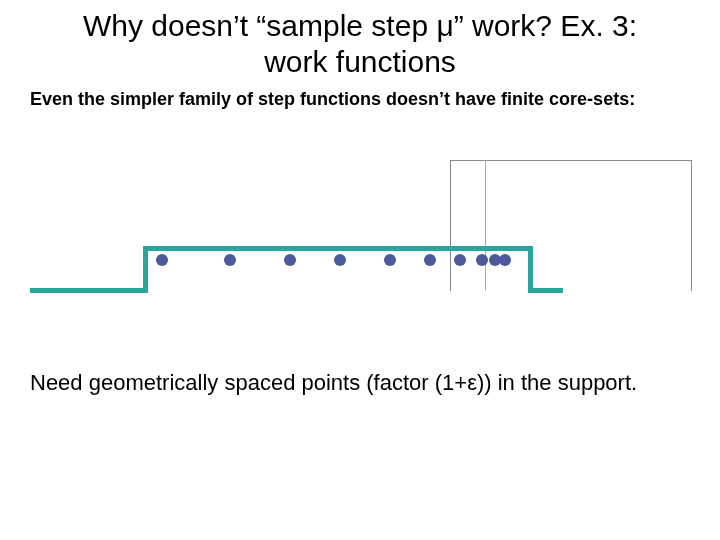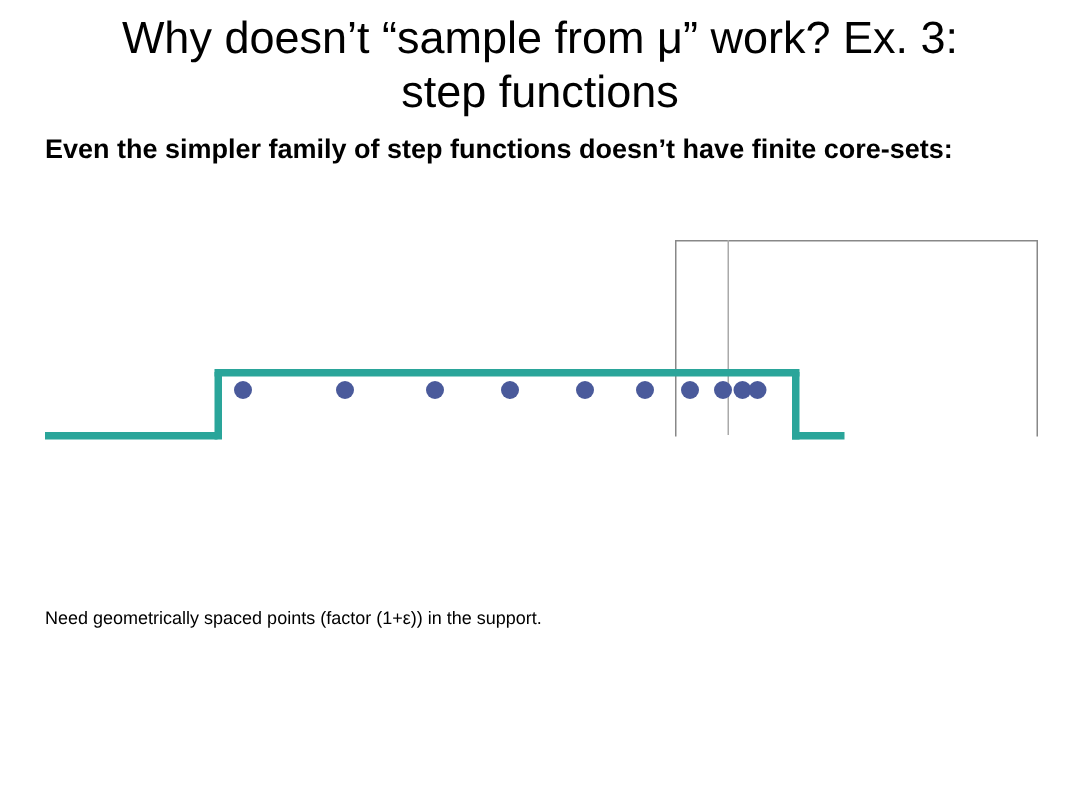--- a/index.html
+++ b/index.html
@@ -34,22 +34,21 @@
     left: 30px;
     top: 160px;
     width: 660px;
     height: 170px;
   }
   .closing {
     position: absolute;
     left: 30px;
     top: 370px;
     width: 660px;
-    font-size: 12px;
-    margin-top: 35px;
+    font-size: 22px;
   }
   
   .teal-line {
     position: absolute;
     background: #2aa59a;
   }
   .axis-box {
     position: absolute;
     border-left: 1px solid #888;
     border-top: 1px solid #888;
@@ -62,22 +61,22 @@
     border-radius: 50%;
     background: #4a5a9b;
   }
 </style>
 </head>
 <body>
 
 <div class="slide">
 
   <div class="title">
-    <span>Why doesn’t “sample from μ” work? Ex. 3:</span><br>
-    <span>step functions</span>
+    <span>Why doesn’t “sample step μ” work? Ex. 3:</span><br>
+    <span>work functions</span>
   </div>
 
   <div class="body-text">Even the simpler family of step functions doesn’t have finite core-sets:</div>
 
   <div class="figure">
 
     <div class="axis-box" style="left:420px; top:0px; width:240px; height:130px;"></div>
 
     <div style="position:absolute; left:455px; top:0px; width:1px; height:130px; background:#aaa;"></div>
 

